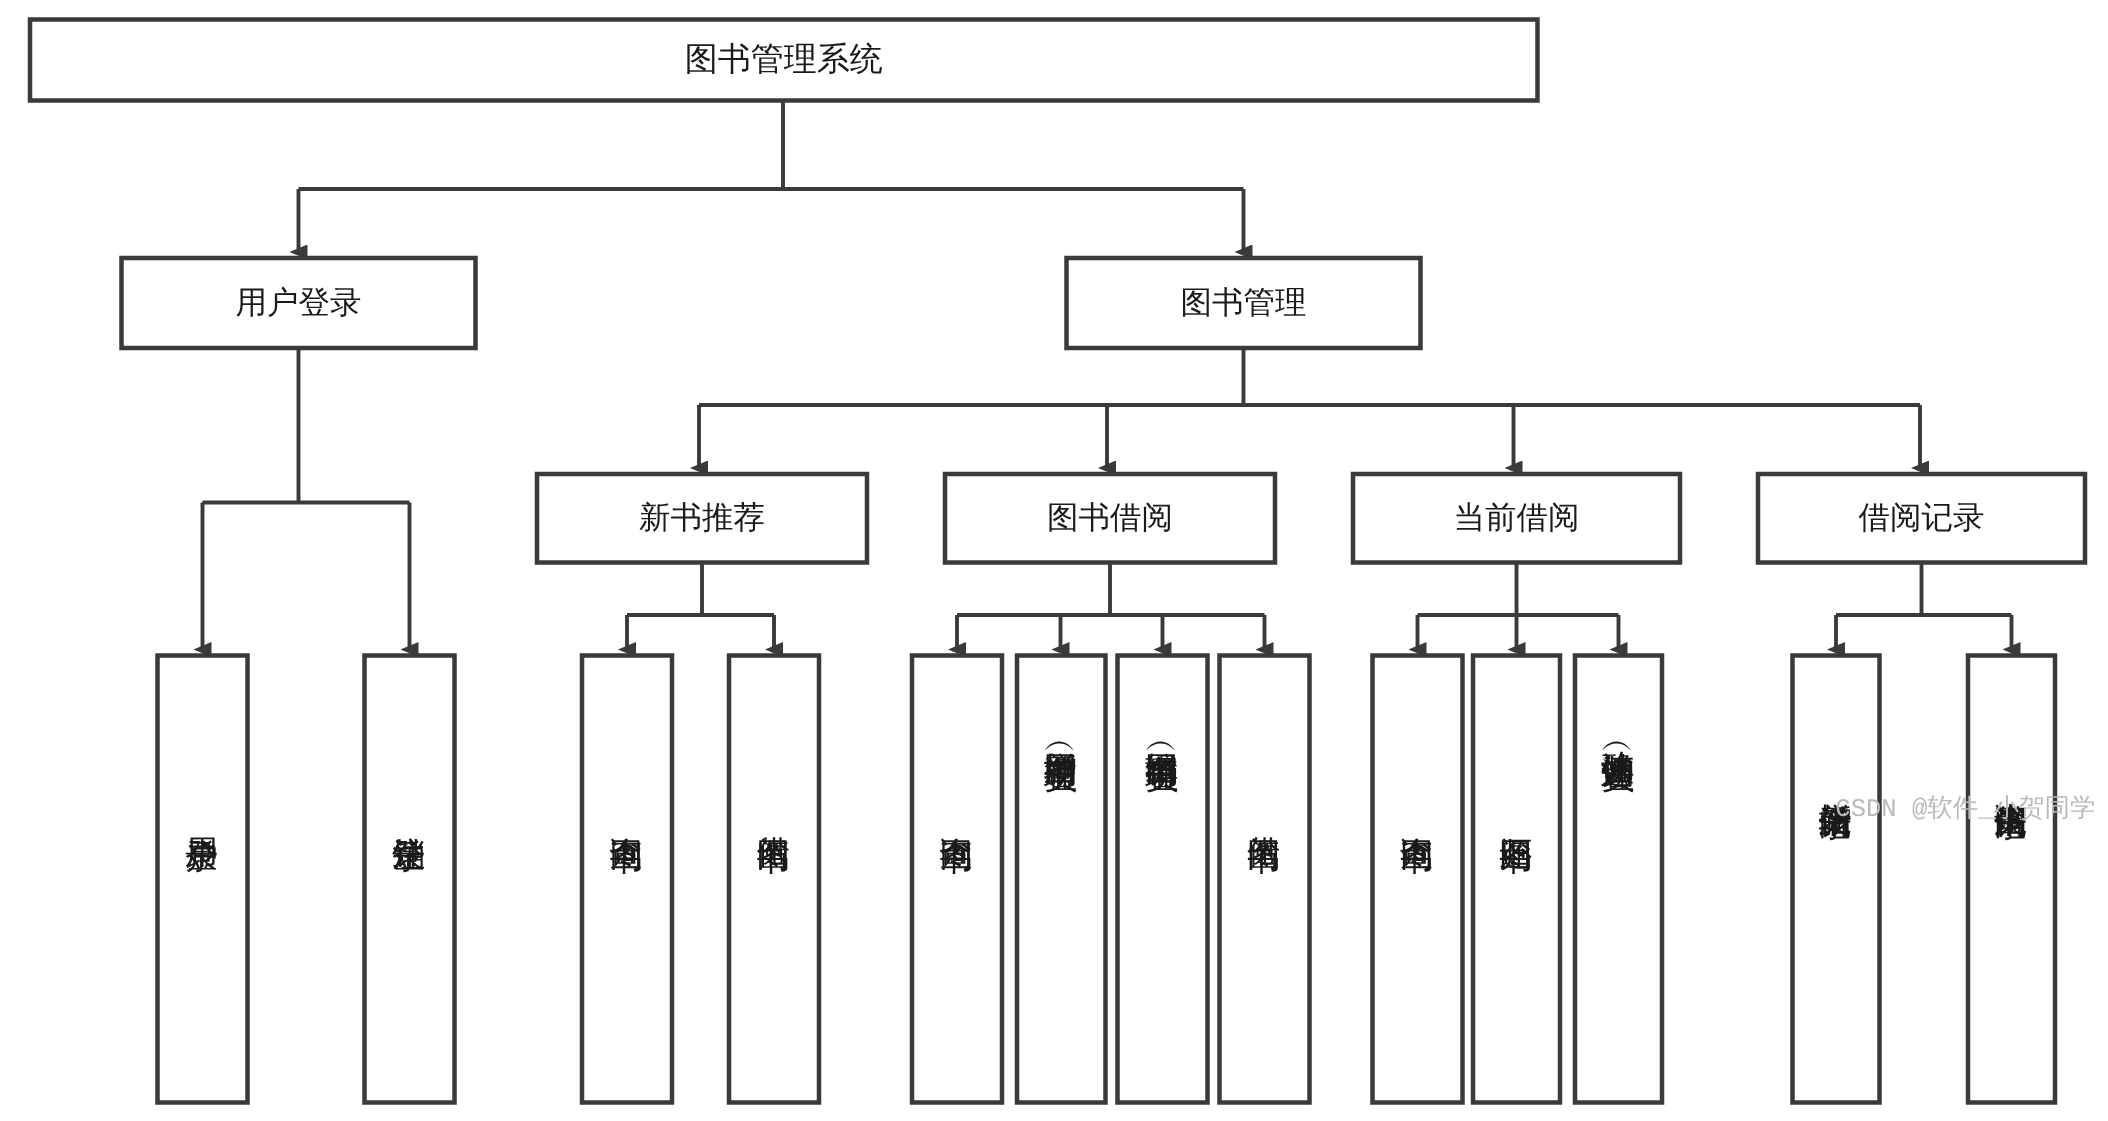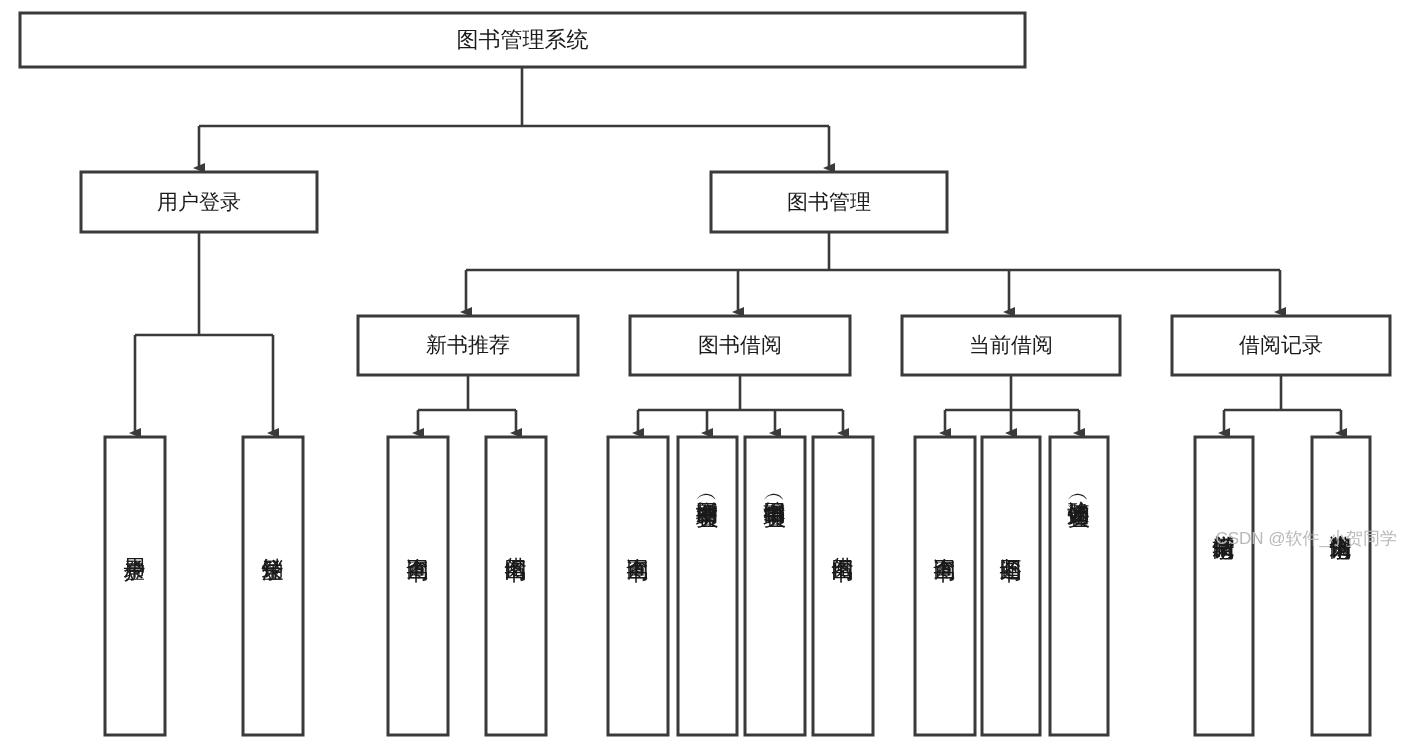--- a/index.html
+++ b/index.html
@@ -73,21 +73,21 @@
     font-size: 22px;
     line-height: 1.05;
     color: #1a1a1a;
     letter-spacing: 1px;
     white-space: nowrap;
   }
   .watermark {
     position: absolute;
     right: 8px;
     bottom: 6px;
-    font-family: Liberation Sans, sans-serif;
+    font-family: Liberation Mono, monospace;
     font-size: 17px;
     color: #b9b9b9;
     white-space: nowrap;
   }
 </style>
 </head>
 <body>
 
 <div id="diagram-root">
 

